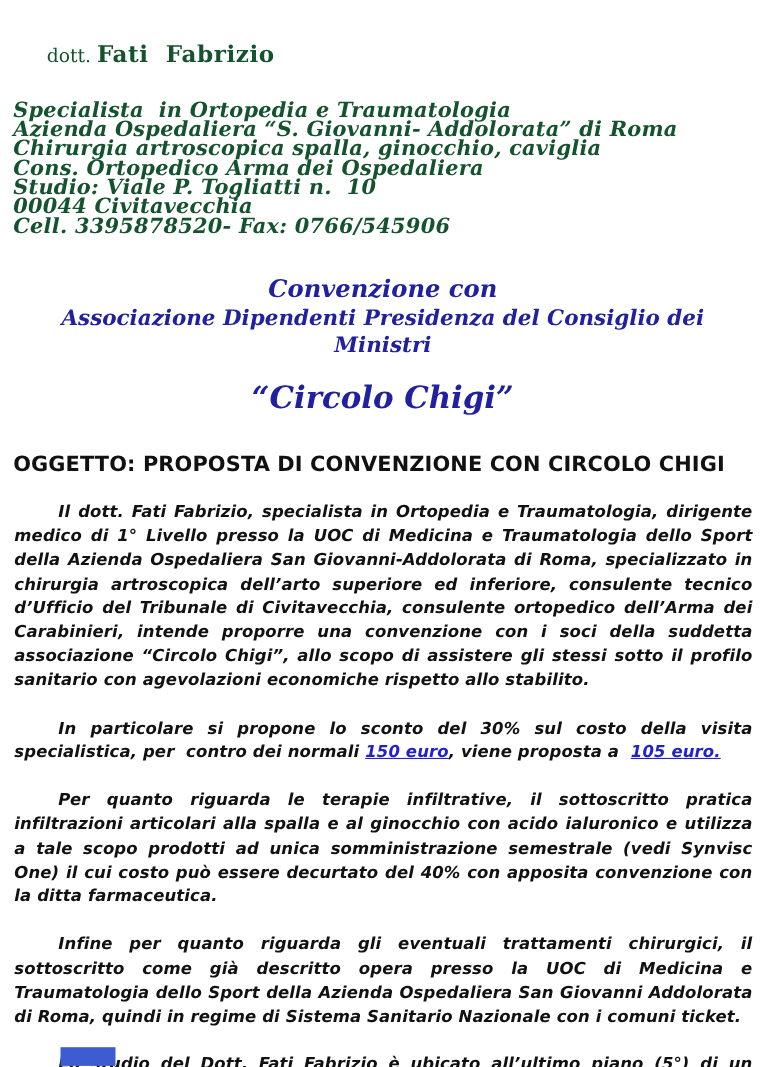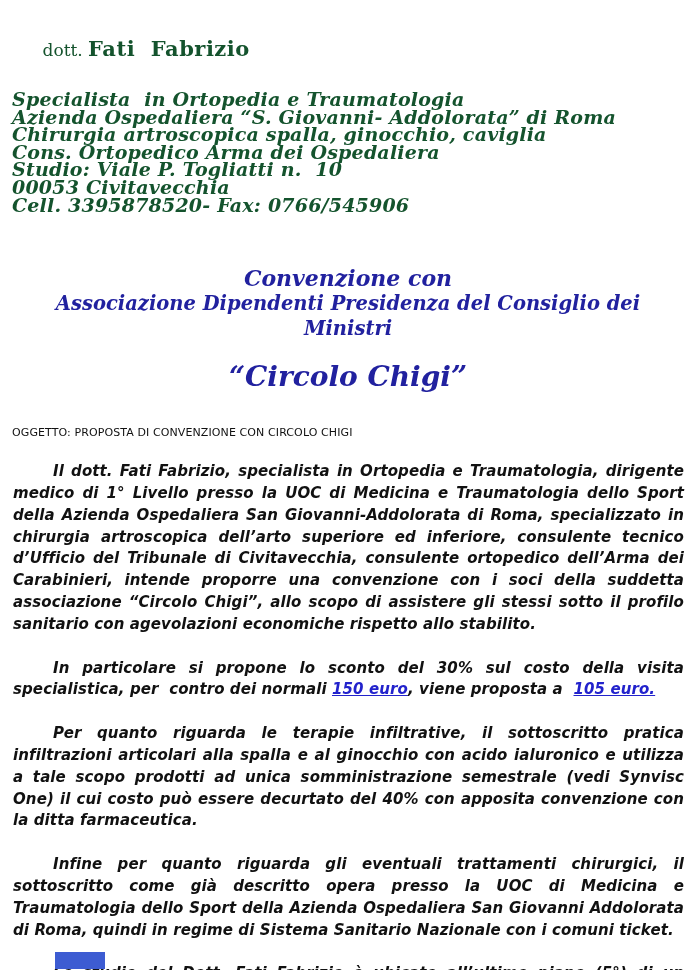--- a/index.html
+++ b/index.html
@@ -34,30 +34,30 @@
     white-space: pre-wrap;
     letter-spacing: 0.2px;
   }
   
   .title-block {
     text-align: center;
     font-family: "DejaVu Serif", serif;
     font-weight: bold;
     font-style: italic;
     color: #21219f;
-    margin-top: 52px;
+    margin-top: 36px;
   }
   .title-line1 { font-size: 22px; line-height: 25px; }
   .title-line2 { font-size: 19.5px; line-height: 25px; }
   .title-line3 { font-size: 28px; line-height: 25px; margin-top: 23px; }
   
   .subject {
     margin-top: 37px;
-    font-size: 11px;
-    font-weight: normal;
+    font-size: 19px;
+    font-weight: bold;
     letter-spacing: 0.1px;
   }
   
   .body-text p {
     margin: 22px 0 0 1px;
     font-size: 15px;
     font-weight: bold;
     font-style: italic;
     line-height: 21.8px;
     text-align: justify;
@@ -87,21 +87,21 @@
 
   <div class="letterhead">
     <div class="lh-name-row">
       <span class="lh-prefix">dott. </span><span class="lh-name">Fati  Fabrizio</span>
     </div>
     <div class="lh-line">Specialista  in Ortopedia e Traumatologia</div>
     <div class="lh-line">Azienda Ospedaliera “S. Giovanni- Addolorata” di Roma</div>
     <div class="lh-line">Chirurgia artroscopica spalla, ginocchio, caviglia</div>
     <div class="lh-line">Cons. Ortopedico Arma dei Ospedaliera</div>
     <div class="lh-line">Studio: Viale P. Togliatti n.  10</div>
-    <div class="lh-line">00053 Civitavecchia</div>
+    <div class="lh-line">00044 Civitavecchia</div>
     <div class="lh-line">Cell. 3395878520- Fax: 0766/545906</div>
   </div>
 
   <div class="title-block">
     <div class="title-line1">Convenzione con</div>
     <div class="title-line2">Associazione Dipendenti Presidenza del Consiglio dei Ministri</div>
     <div class="title-line3">“Circolo Chigi”</div>
   </div>
 
   <div class="subject">OGGETTO: PROPOSTA DI CONVENZIONE CON CIRCOLO CHIGI</div>

